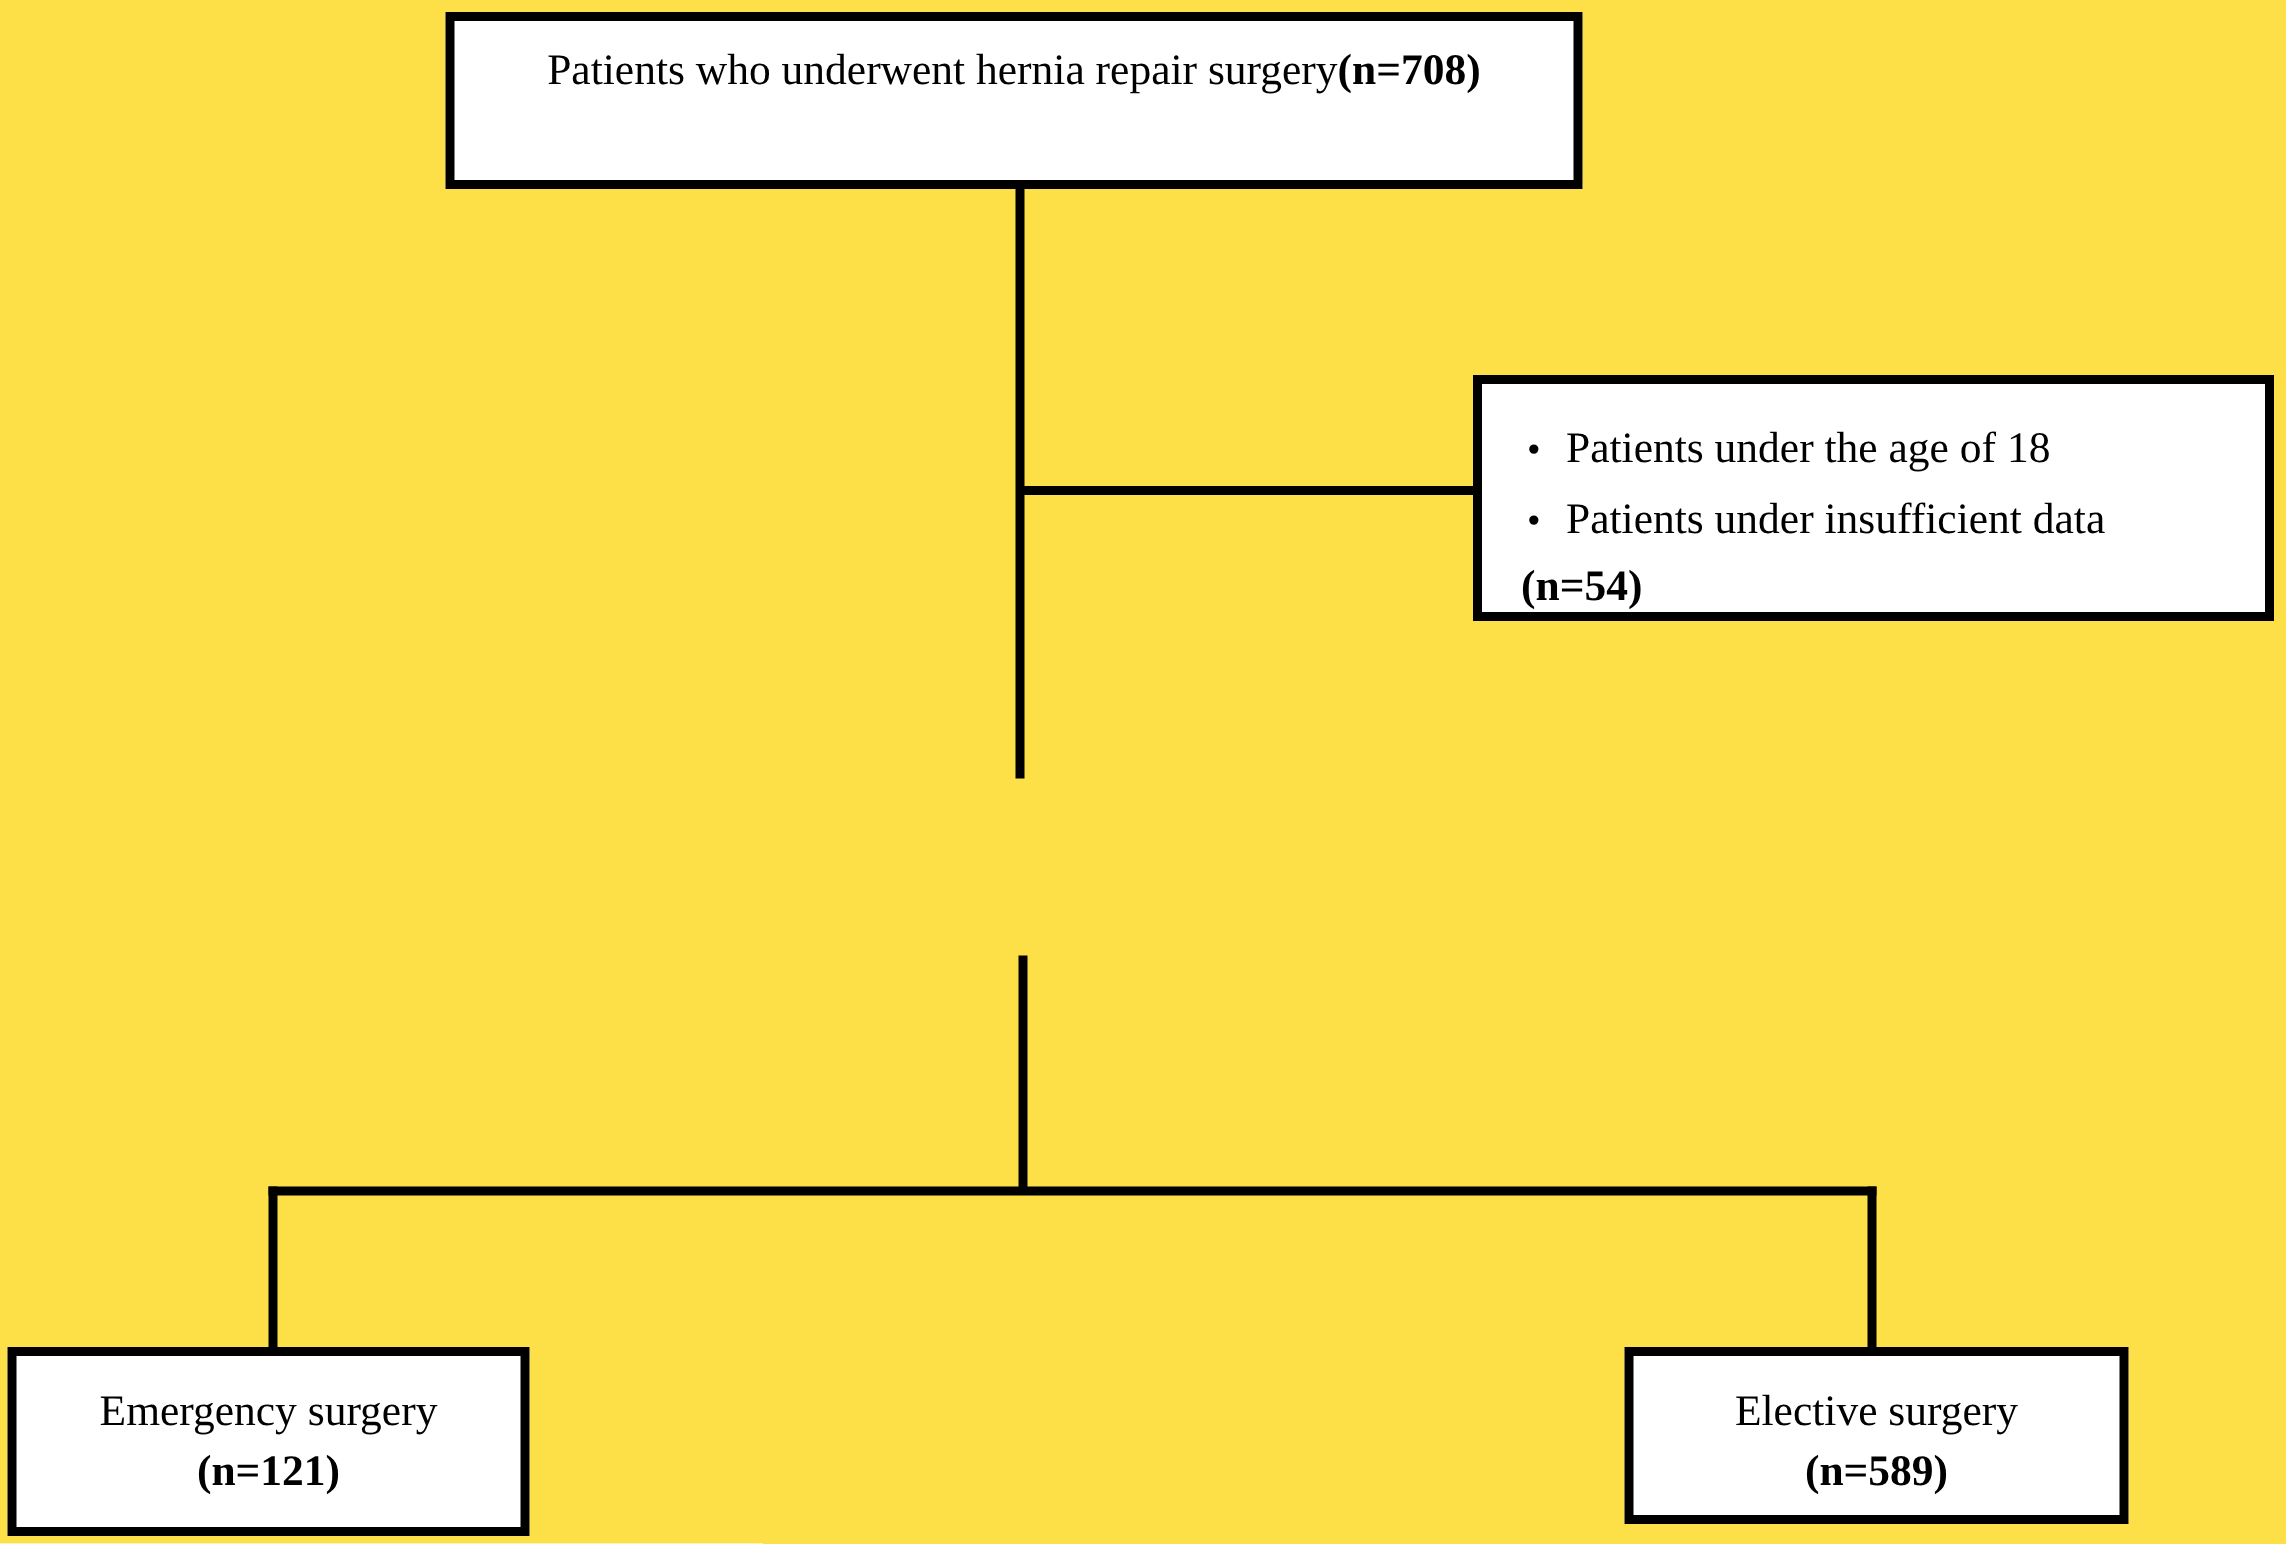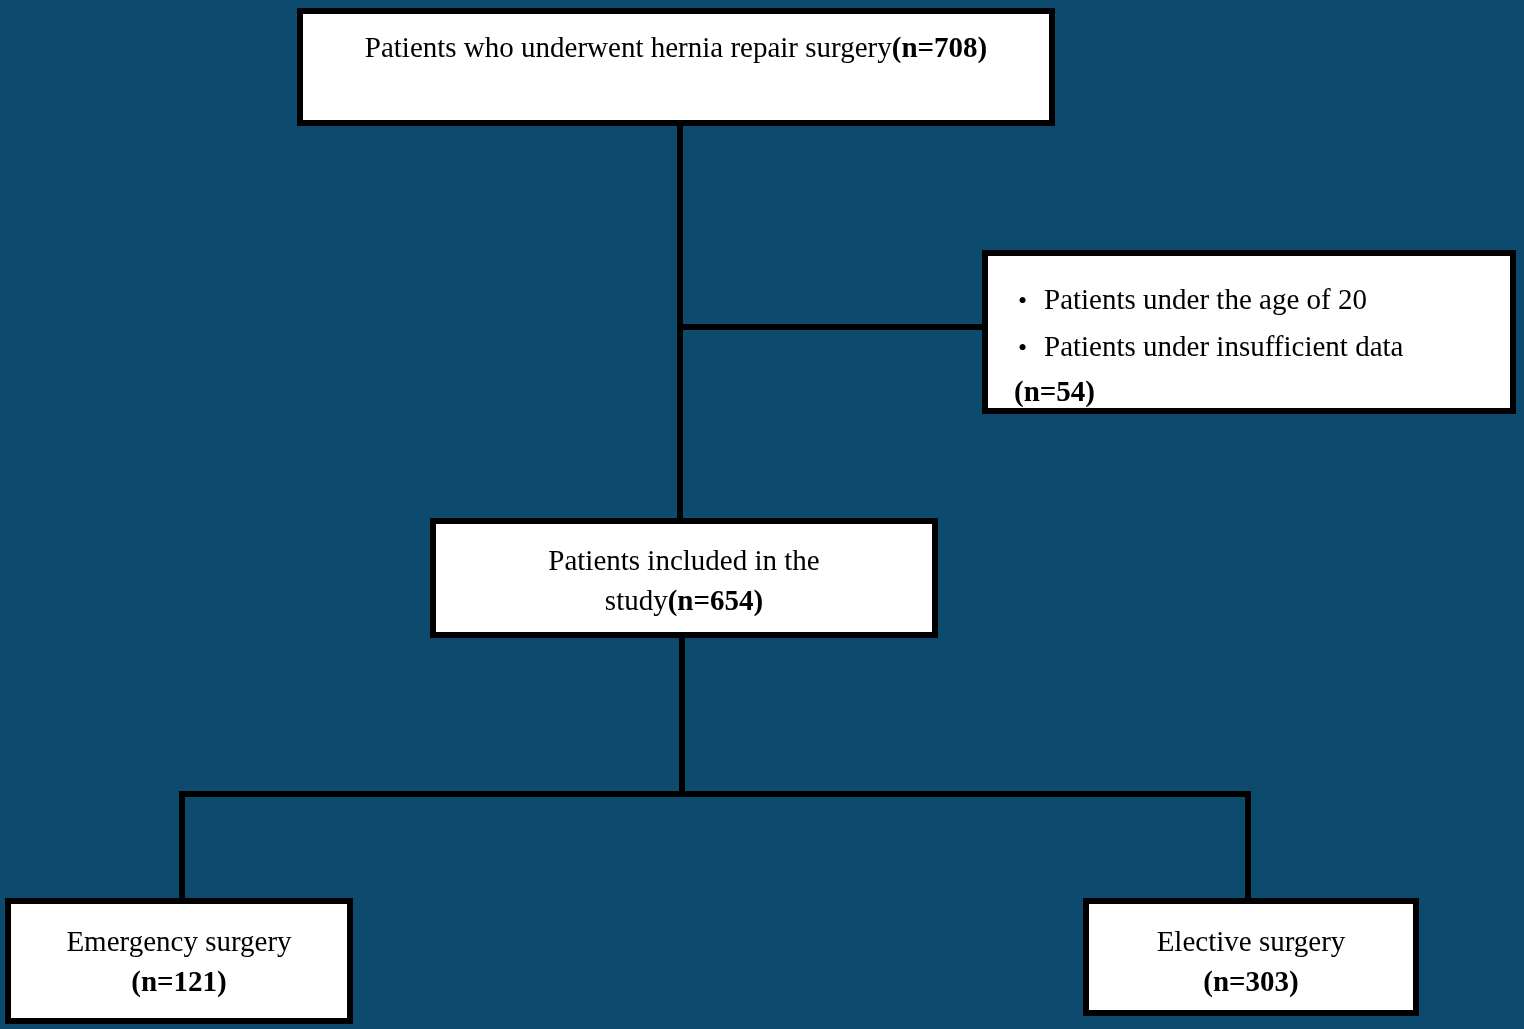--- a/index.html
+++ b/index.html
@@ -1,20 +1,20 @@
 <!DOCTYPE html>
 <html><head>
 <meta charset="utf-8">
 <style>
   html, body { margin: 0; padding: 0; background: #ffffff; }
   .canvas {
     position: relative;
     width: 1524px;
     height: 1029px;
-    background: #0c4a6e;
+    background: #fde047;
     font-family: "Liberation Serif", serif;
     color: #000000;
     overflow: hidden;
   }
   .node {
     position: absolute;
     background: #ffffff;
     border: 6px solid #000000;
     box-sizing: border-box;
     font-size: 29px;
@@ -54,39 +54,33 @@
   <div class="connector v-left"></div>
   <div class="connector v-right"></div>
 
   <div class="node top-node center">
     <span>Patients who underwent hernia repair surgery</span><span class="bold">(n=708)</span>
   </div>
 
   <div class="node exclusion-node">
     <div class="bullet-row">
       <span class="bullet-glyph">•</span>
-      <span class="bullet-text">Patients under the age of 20</span>
+      <span class="bullet-text">Patients under the age of 18</span>
     </div>
     <div class="bullet-row">
       <span class="bullet-glyph">•</span>
       <span class="bullet-text">Patients under insufficient data</span>
     </div>
     <div class="exclusion-n">(n=54)</div>
   </div>
 
-  <div class="node included-node center">
-    <div>Patients included in the</div>
-    <div>
-      <span>study</span><span class="bold">(n=654)</span>
-    </div>
-  </div>
 
   <div class="node emergency-node center">
     <div>Emergency surgery</div>
     <div class="bold">(n=121)</div>
   </div>
 
   <div class="node elective-node center">
     <div>Elective surgery</div>
-    <div class="bold">(n=303)</div>
+    <div class="bold">(n=589)</div>
   </div>
 
 </div>
 
 </body></html>

